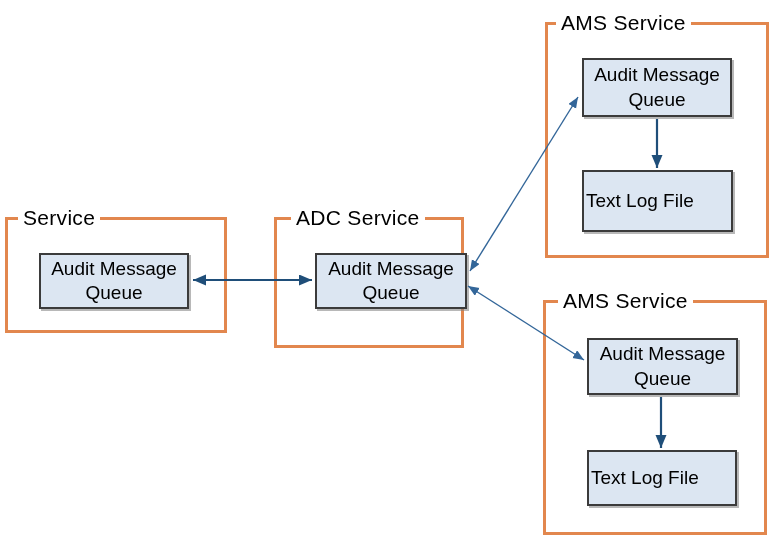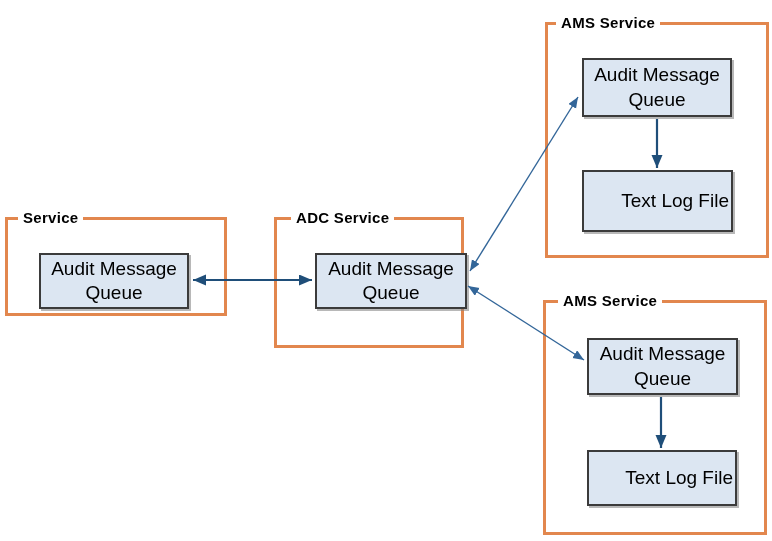--- a/index.html
+++ b/index.html
@@ -24,33 +24,33 @@
     position:absolute;
     border:3px solid var(--container-border);
     background:transparent;
     box-sizing:border-box;
   }
   .container-label{
     position:absolute;
     top:-16px;
     background:var(--background);
     padding:0 5px;
-    font-weight:bold;
-    font-size:15px;
+    font-weight:normal;
+    font-size:21px;
     line-height:27px;
     letter-spacing:.3px;
     white-space:nowrap;
     color:var(--text);
   }
   .node{
     position:absolute;
     box-sizing:border-box;
     display:flex;
     align-items:center;
-    justify-content:flex-end;
+    justify-content:flex-start;
     text-align:center;
     background:var(--node-fill);
     border:2px solid var(--node-border);
     box-shadow:2px 2px 0 rgba(125,125,125,.55);
     font-size:19px;
     line-height:1.28;
     padding:0 2px;
   }
   svg.overlay{
     position:absolute;left:0;top:0;
@@ -60,21 +60,21 @@
   svg.overlay line{stroke:var(--arrow-primary);}
   svg.overlay line.thin{stroke:var(--arrow-diagonal);}
   #ah path{fill:var(--arrow-primary);}
   #ahs path{fill:var(--arrow-diagonal);}
 </style>
 </head>
 <body>
 
 <div class="canvas">
 
-  <div class="container" style="left:5px;top:217px;width:222px;height:99px;padding-left:25px;">
+  <div class="container" style="left:5px;top:217px;width:222px;height:116px;padding-left:25px;">
     <span class="container-label" style="left:10px;">Service</span>
     <div class="node" style="left:31px;top:33px;width:150px;height:56px;">
       <span>Audit Message Queue</span>
     </div>
   </div>
 
   <div class="container" style="left:274px;top:217px;width:190px;height:131px;">
     <span class="container-label" style="left:14px;">ADC Service</span>
     <div class="node" style="left:38px;top:33px;width:152px;height:56px;">
       <span>Audit Message Queue</span>

